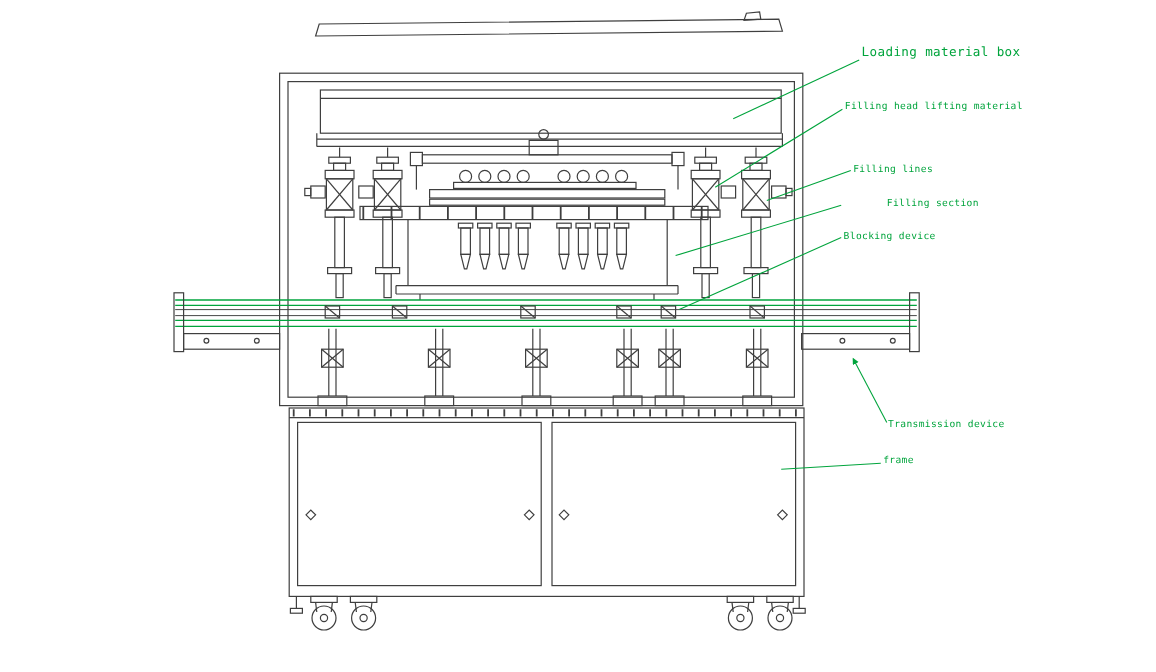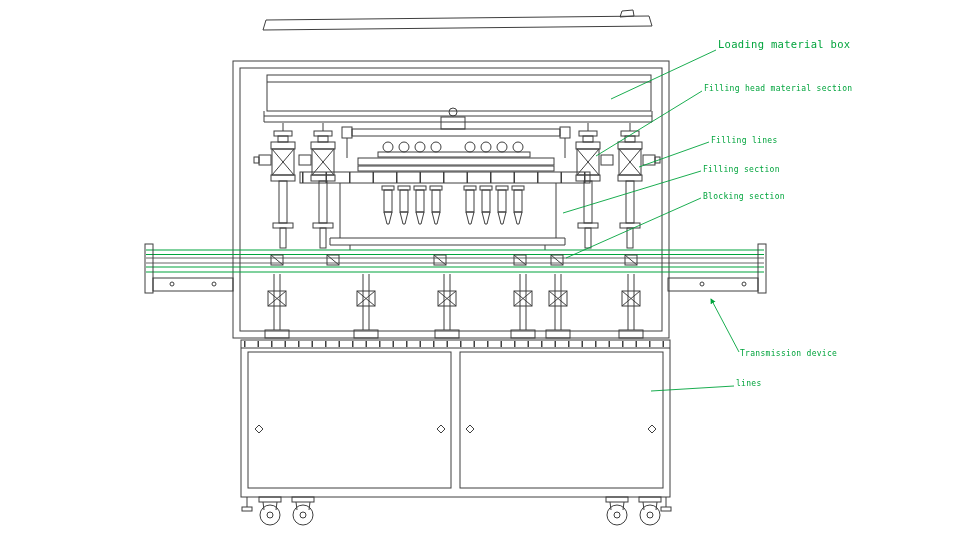--- a/index.html
+++ b/index.html
@@ -236,20 +236,20 @@
       <line x1="702" y1="91" x2="596" y2="156" class="leader"></line>
       <line x1="709" y1="142" x2="639" y2="167" class="leader"></line>
       <line x1="701" y1="171" x2="563" y2="213" class="leader"></line>
       <line x1="701" y1="198" x2="566" y2="258" class="leader"></line>
       <line x1="739" y1="352" x2="711" y2="299" class="leader" marker-end="url(#arrow)"></line>
       <line x1="734" y1="386" x2="651" y2="391" class="leader"></line>
     </g>
   </svg>
 
   <div class="label label-lg" style="left:718px;top:38px">Loading material box</div>
-  <div class="label" style="left:704px;top:84px">Filling head material section</div>
+  <div class="label" style="left:704px;top:84px">Filling head lifting material</div>
   <div class="label" style="left:711px;top:136px">Filling lines</div>
-  <div class="label" style="left:703px;top:165px">Filling section</div>
-  <div class="label" style="left:703px;top:192px">Blocking section</div>
+  <div class="label" style="left:739px;top:165px">Filling section</div>
+  <div class="label" style="left:703px;top:192px">Blocking device</div>
   <div class="label" style="left:740px;top:349px">Transmission device</div>
-  <div class="label" style="left:736px;top:379px">lines</div>
+  <div class="label" style="left:736px;top:379px">frame</div>
 
 </div>
 
 </body></html>

